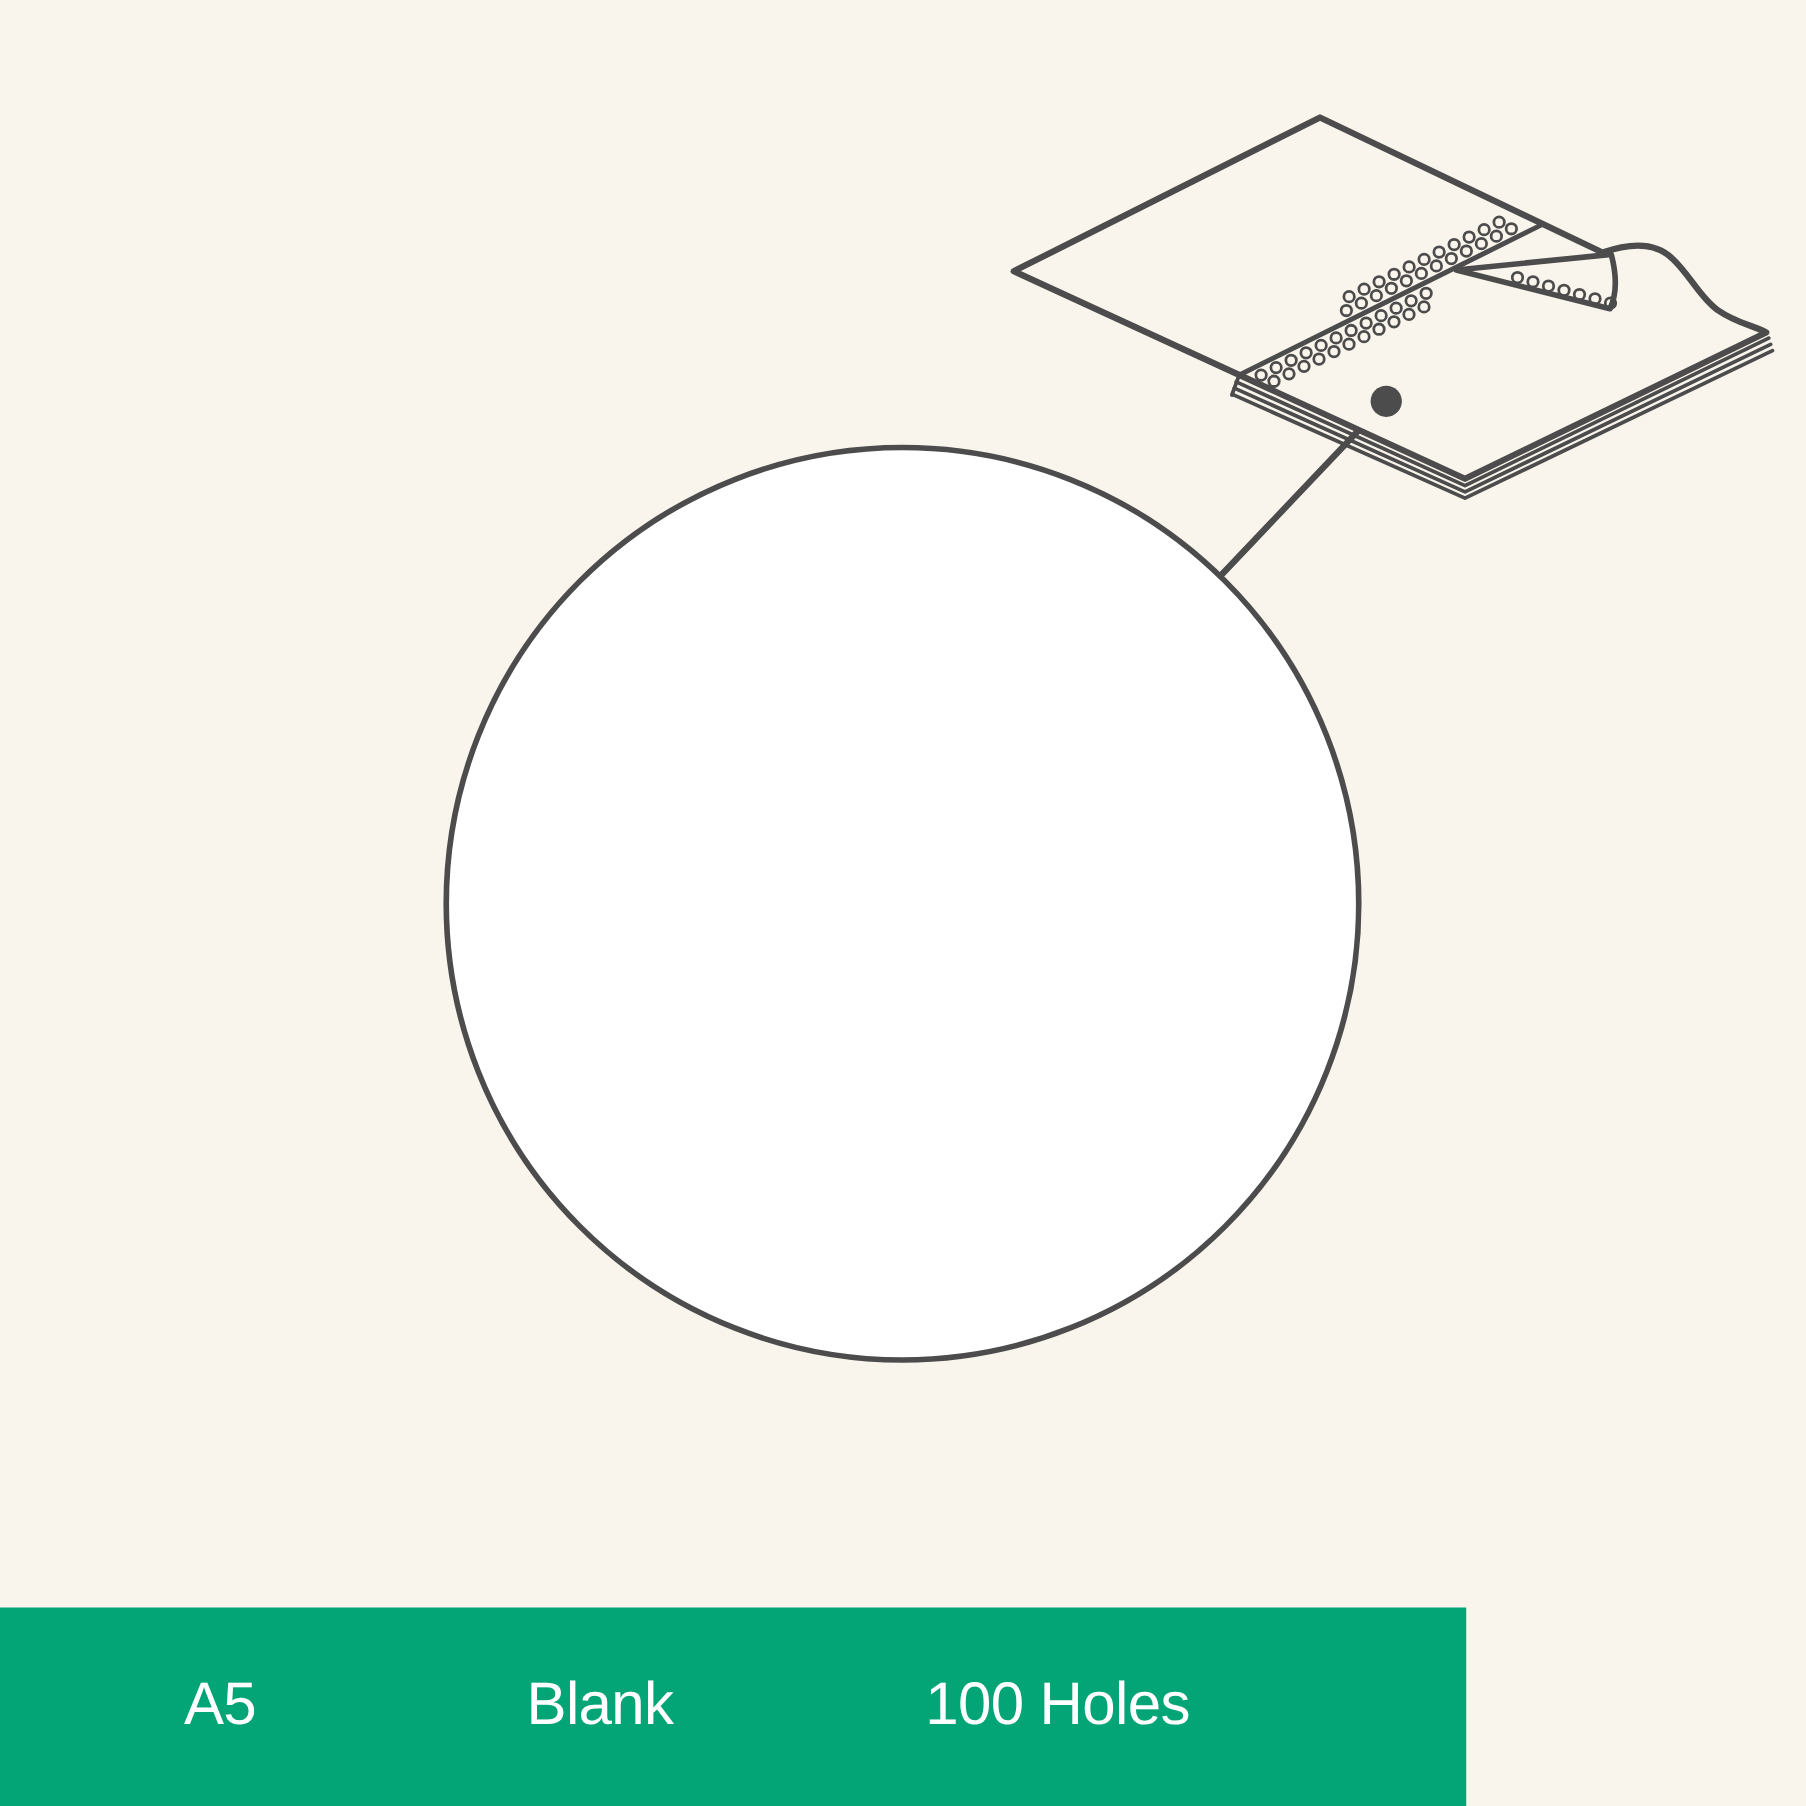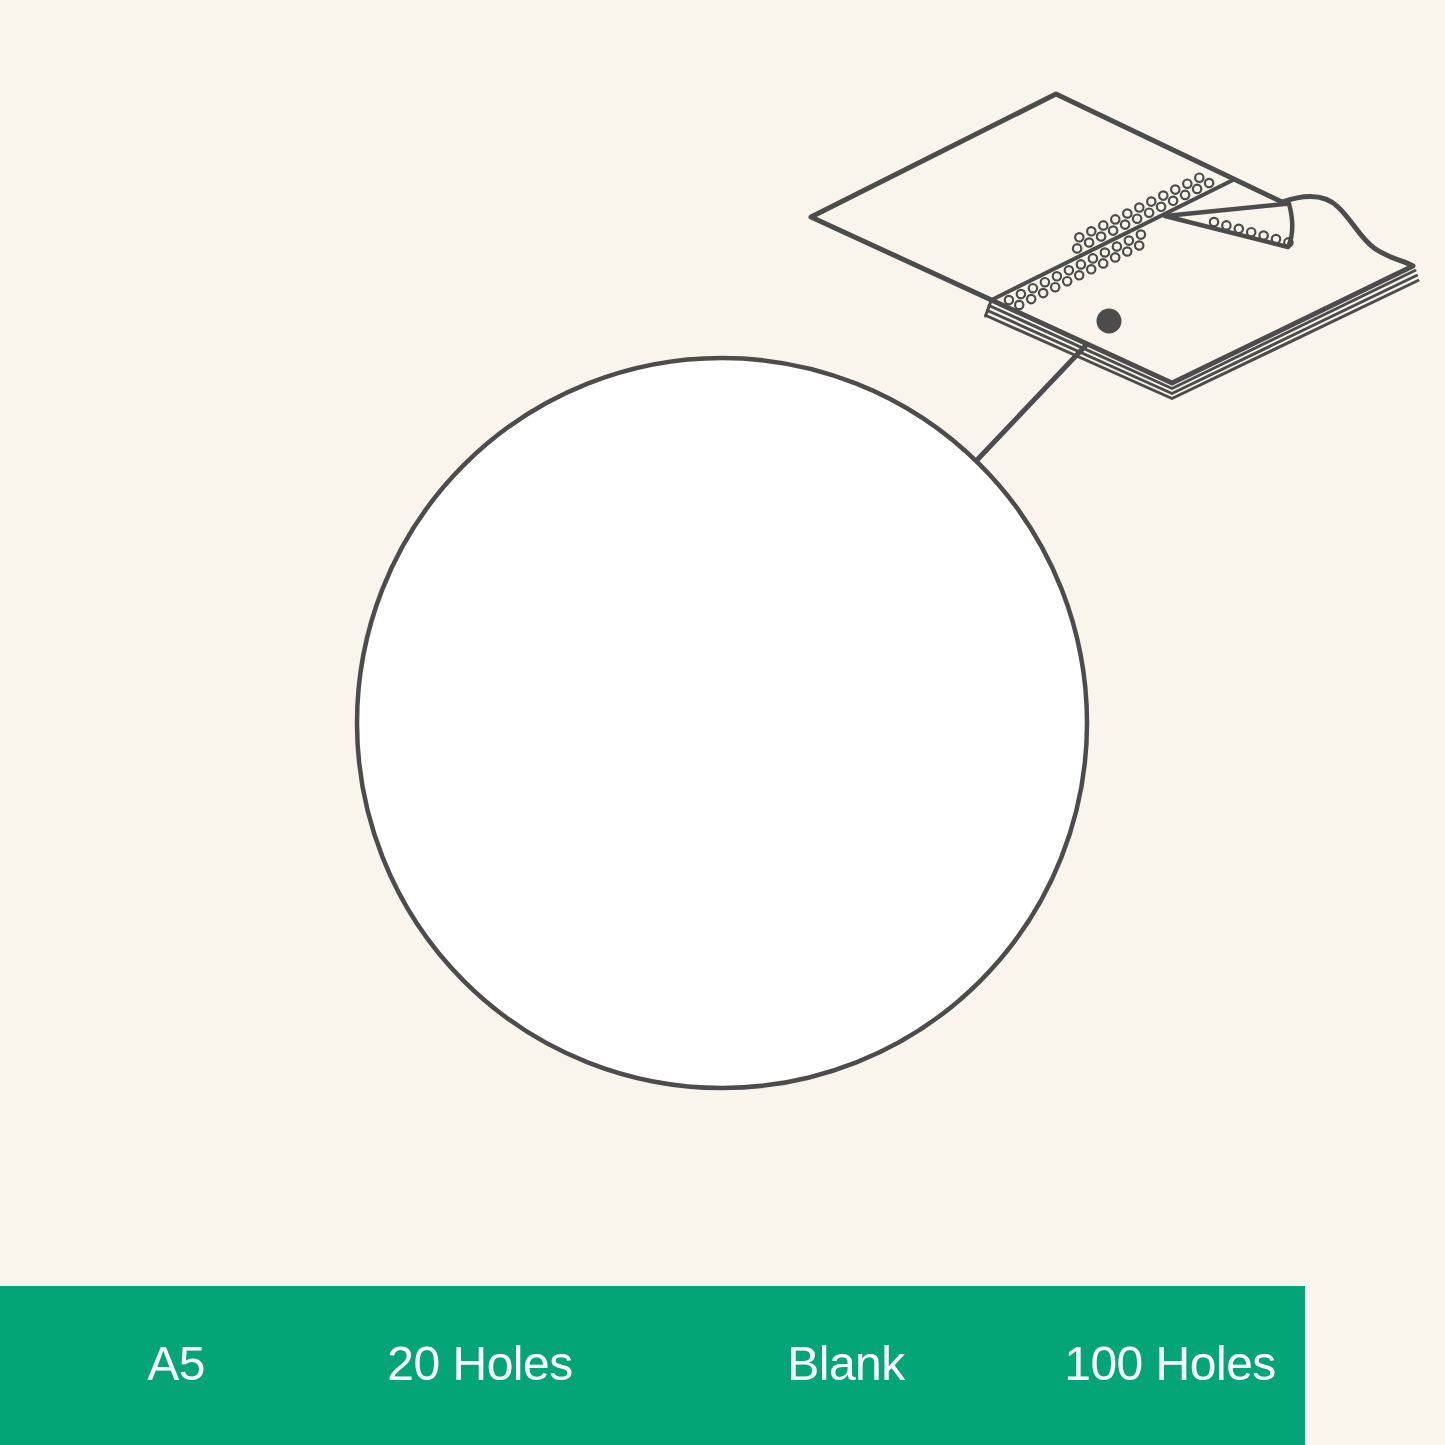--- a/index.html
+++ b/index.html
@@ -23,21 +23,21 @@
     left: 0;
     top: 0;
     width: 1445px;
     height: 1445px;
     display: block;
   }
   .spec-banner {
     position: absolute;
     left: 0;
     top: 1286px;
-    width: 1305px;
+    width: 1173px;
     height: 159px;
     background: #03a476;
   }
   .spec-label {
     position: absolute;
     top: 50%;
     transform: translate(-50%, -54%);
     color: #ffffff;
     font-size: 48px;
     font-weight: 500;
@@ -146,18 +146,17 @@
           <circle cx="1276.0" cy="239.0" r="4.2"></circle>
         <circle cx="1288.4" cy="242.4" r="4.2"></circle>
       </g>
 
       <circle cx="1109" cy="321" r="12.5" fill="#4c4c4c" stroke="none"></circle>
     </g>
   </svg>
 
   <div class="spec-banner">
     <span class="spec-label">A5</span>
-    <span class="spec-label">20 Holes</span>
     <span class="spec-label">Blank</span>
     <span class="spec-label">100 Holes</span>
   </div>
 
 </div>
 
 </body></html>

